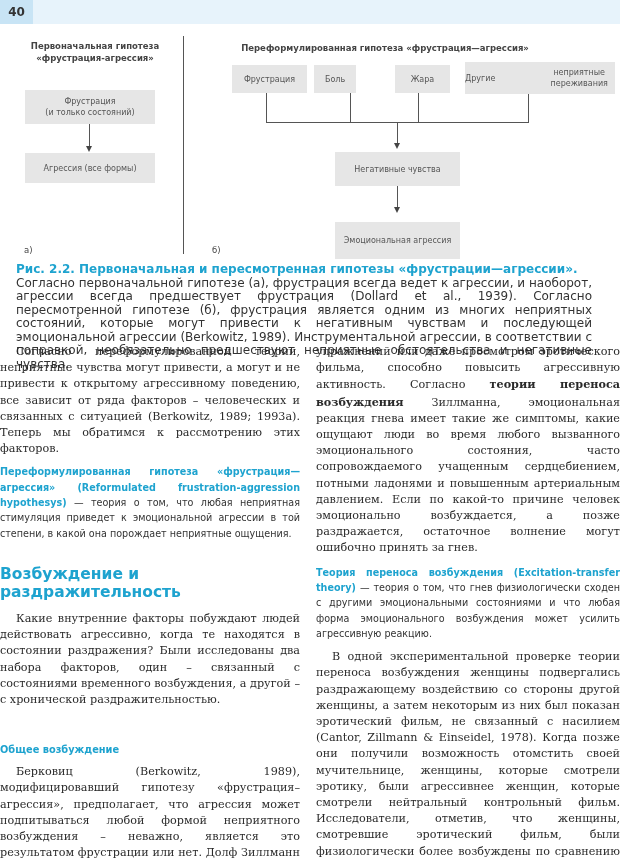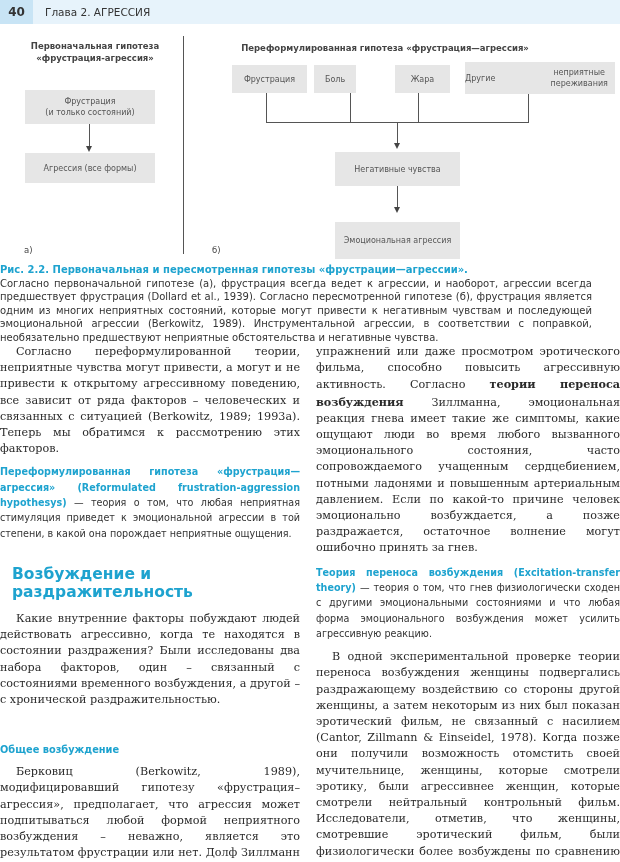--- a/index.html
+++ b/index.html
@@ -17,21 +17,21 @@
     .fig-title { position: absolute; font-family: "DejaVu Sans", sans-serif; font-weight: bold; font-size: 8.5px;
       color: #444; text-align: center; line-height: 12px; }
     .box { position: absolute; background: #e6e6e6; font-family: "DejaVu Sans", sans-serif; font-size: 8px;
       color: #555; display: flex; align-items: center; justify-content: center; text-align: center; line-height: 11px; }
     .ln { position: absolute; background: #555; }
     .arrow { position: absolute; width: 0; height: 0; border-left: 3px solid transparent; border-right: 3px solid transparent; border-top: 6px solid #444; }
     .flabel { position: absolute; font-family: "DejaVu Sans", sans-serif; font-size: 8.5px; color: #444; }
 
     
     .caption { position: absolute; left: 0; top: 263px; width: 592px; font-family: "DejaVu Sans", sans-serif;
-      font-size: 10px; line-height: 13.5px; color: #333; text-align: justify; }
+      font-size: 12px; line-height: 13.5px; color: #333; text-align: justify; padding-left: 16px; }
     .caption .ct { color: #1ea3cf; font-weight: bold; display: block; }
 
     
     .col { position: absolute; top: 344px; width: 300px; }
     .col.left { left: 0; }
     .col.right { left: 316px; width: 304px; }
     p.body { font-family: "DejaVu Serif", serif; font-size: 11.2px; line-height: 16.2px; text-align: justify;
       color: #2a2a2a; text-indent: 16px; }
     p.body.noind { text-indent: 0; }
     .def { font-family: "DejaVu Sans", sans-serif; font-size: 9.6px; line-height: 15.3px; color: #333;
@@ -39,21 +39,20 @@
     .def .term { color: #1ea3cf; font-weight: bold; }
     .h2 { font-family: "DejaVu Sans", sans-serif; font-weight: bold; font-size: 15.5px; color: #1ea3cf; }
     .h3 { font-family: "DejaVu Sans", sans-serif; font-weight: bold; font-size: 9.8px; color: #1ea3cf; }
     b.bt { font-weight: bold; }
   </style>
 </head>
 <body>
 
 <div class="hdr">
   <div class="pg">40</div>
-  <div class="chap">Глава 2. АГРЕССИЯ</div>
 </div>
 
 <div>
 
   <div class="fig-title" style="left:20px; top:40px; width:150px;">
     <div>Первоначальная гипотеза</div>
     <div>«фрустрация-агрессия»</div>
   </div>
   <div class="box" style="left:25px; top:90px; width:130px; height:34px; flex-direction:column;">
     <div>Фрустрация</div>
@@ -94,21 +93,21 @@
 <div class="caption">
   <span class="ct">Рис. 2.2. Первоначальная и пересмотренная гипотезы «фрустрации—агрессии».</span>
   <span>Согласно первоначальной гипотезе (а), фрустрация всегда ведет к агрессии, и наоборот, агрессии всегда предшествует фрустрация (Dollard et al., 1939). Согласно пересмотренной гипотезе (б), фрустрация является одним из многих неприятных состояний, которые могут привести к негативным чувствам и последующей эмоциональной агрессии (Berkowitz, 1989). Инструментальной агрессии, в соответствии с поправкой, необязательно предшествуют неприятные обстоятельства и негативные чувства.</span>
 </div>
 
 <div class="col left">
   <p class="body">Согласно переформулированной теории, неприятные чувства могут привести, а могут и не привести к открытому агрессивному поведению, все зависит от ряда факторов – человеческих и связанных с ситуацией (Berkowitz, 1989; 1993a). Теперь мы обратимся к рассмотрению этих факторов.</p>
   <div class="def" style="margin-top:7px;">
     <span class="term">Переформулированная гипотеза «фрустрация—агрессия» (Reformulated frustration-aggression hypothesys)</span><span> — теория о том, что любая неприятная стимуляция приведет к эмоциональной агрессии в той степени, в какой она порождает неприятные ощущения.</span>
   </div>
-  <div class="h2" style="margin-top:24px;margin-left:12px;">Возбуждение и раздражительность</div>
+  <div class="h2" style="margin-top:24px;">Возбуждение и раздражительность</div>
   <p class="body" style="margin-top:10px;">Какие внутренние факторы побуждают людей действовать агрессивно, когда те находятся в состоянии раздражения? Были исследованы два набора факторов, один – связанный с состояниями временного возбуждения, а другой – с хронической раздражительностью.</p>
   <div class="h3" style="margin-top:36px;">Общее возбуждение</div>
   <p class="body" style="margin-top:9px;">Берковиц (Berkowitz, 1989), модифицировавший гипотезу «фрустрация–агрессия», предполагает, что агрессия может подпитываться любой формой неприятного возбуждения – неважно, является это результатом фрустрации или нет. Долф Зиллманн (Zillmann, 1983, 1994) сделал еще один шаг вперед: он утверждает, что любое состояние внутреннего волнения, включая возбуждение, вызванное выполнением физических</p>
 </div>
 
 <div class="col right">
   <p class="body noind"><span>упражнений или даже просмотром эротического фильма, способно повысить агрессивную активность. Согласно </span><b class="bt">теории переноса возбуждения</b><span> Зиллманна, эмоциональная реакция гнева имеет такие же симптомы, какие ощущают люди во время любого вызванного эмоционального состояния, часто сопровождаемого учащенным сердцебиением, потными ладонями и повышенным артериальным давлением. Если по какой-то причине человек эмоционально возбуждается, а позже раздражается, остаточное волнение могут ошибочно принять за гнев.</span></p>
   <div class="def" style="margin-top:8px;">
     <span class="term">Теория переноса возбуждения (Excitation-transfer theory)</span><span> — теория о том, что гнев физиологически сходен с другими эмоциональными состояниями и что любая форма эмоционального возбуждения может усилить агрессивную реакцию.</span>
   </div>

